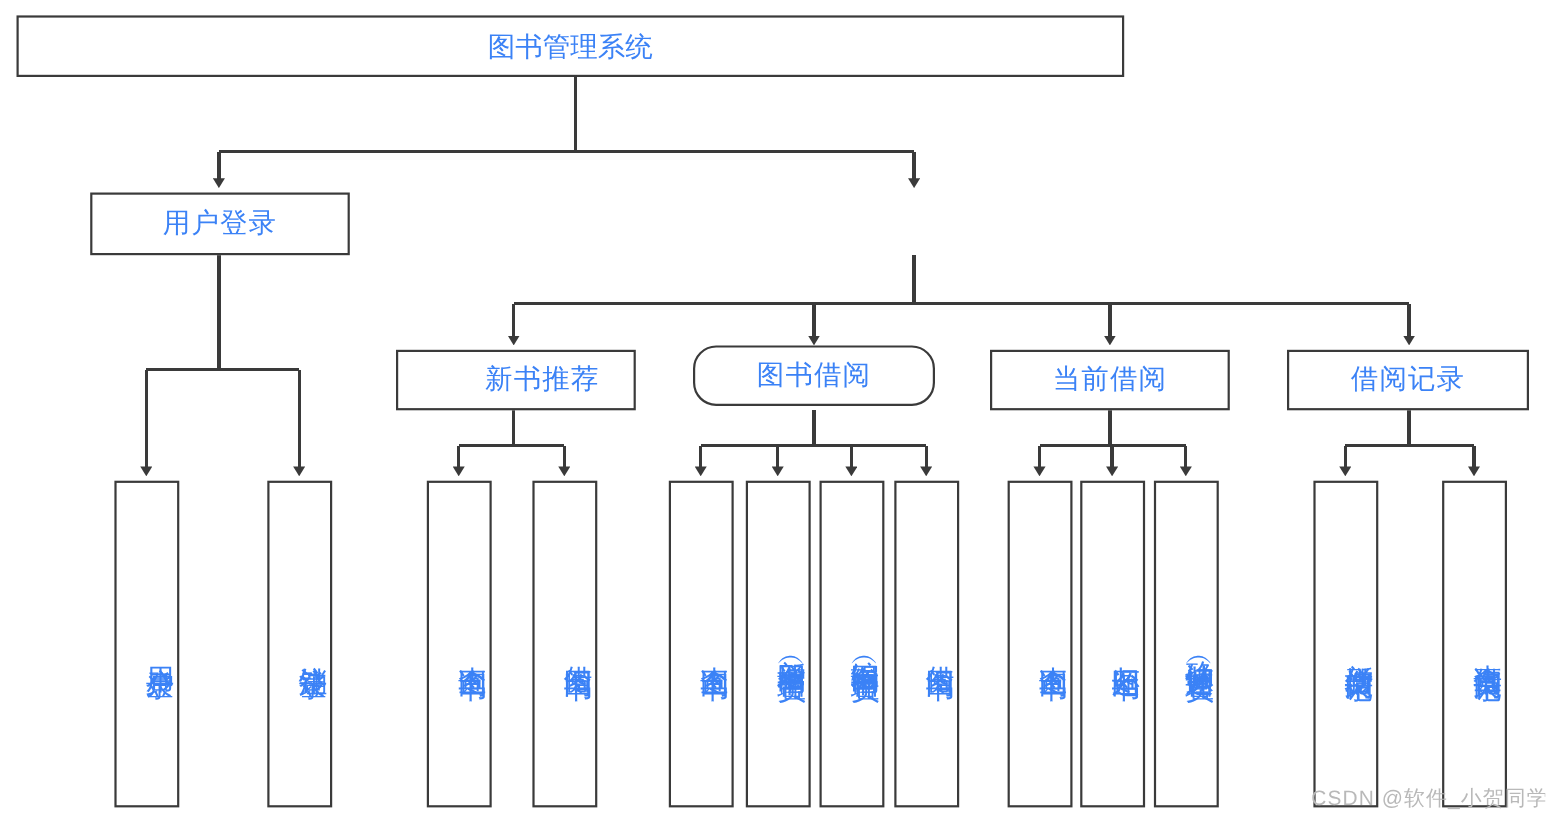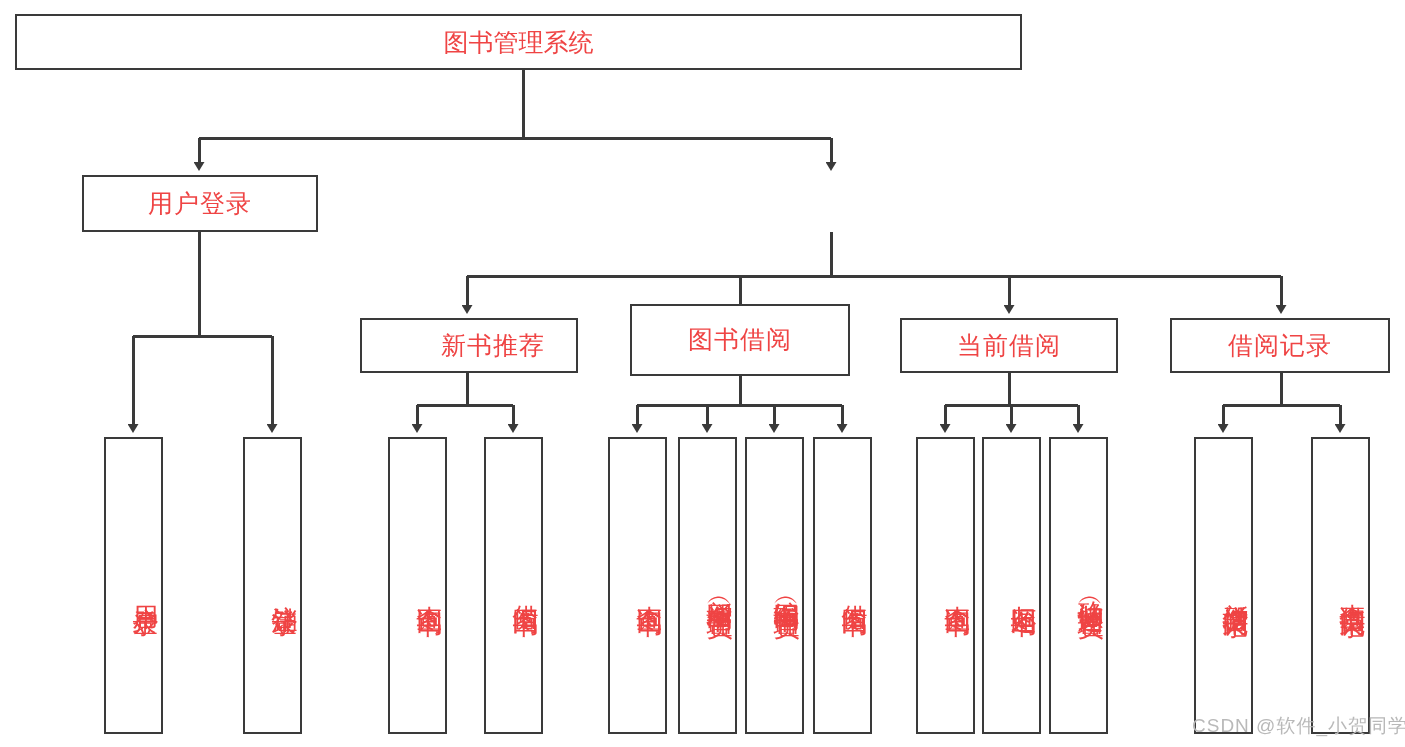--- a/index.html
+++ b/index.html
@@ -22,21 +22,21 @@
     pointer-events:none;
   }
   .node{
     position:absolute;
     box-sizing:border-box;
     border:2.5px solid #3a3a3a;
     background:#ffffff;
     display:flex;
     align-items:center;
     justify-content:center;
-    color:#ef4444;
+    color:#3b82f6;
   }
   .node.h{
     font-size:25px;
     letter-spacing:1px;
     line-height:1.1;
   }
   .node.root{
     font-size:25px;
   }
   .node.leaf{
@@ -115,21 +115,21 @@
     </g>
   </svg>
 
   <div class="node root" style="left:15px;top:14px;width:1007px;height:56px;">图书管理系统</div>
 
   <div class="node h" style="left:82px;top:175px;width:236px;height:57px;">用户登录</div>
 
 
   <div class="node h" style="left:360px;top:318px;width:218px;height:55px;padding-left:48px;">新书推荐</div>
 
-  <div class="node h" style="left:630px;top:304px;width:220px;height:72px;">图书借阅</div>
+  <div class="node h" style="left:630px;top:314px;width:220px;height:55px;border-radius:21px;">图书借阅</div>
 
   <div class="node h" style="left:900px;top:318px;width:218px;height:55px;text-align:center;">当前借阅</div>
 
   <div class="node h" style="left:1170px;top:318px;width:220px;height:55px;">借阅记录</div>
 
   <div class="node leaf" style="left:104px;top:437px;width:59px;height:297px;">用户登录</div>
 
   <div class="node leaf" style="left:243px;top:437px;width:59px;height:297px;">注销登录</div>
 
   <div class="node leaf" style="left:388px;top:437px;width:59px;height:297px;">查询图书</div>

